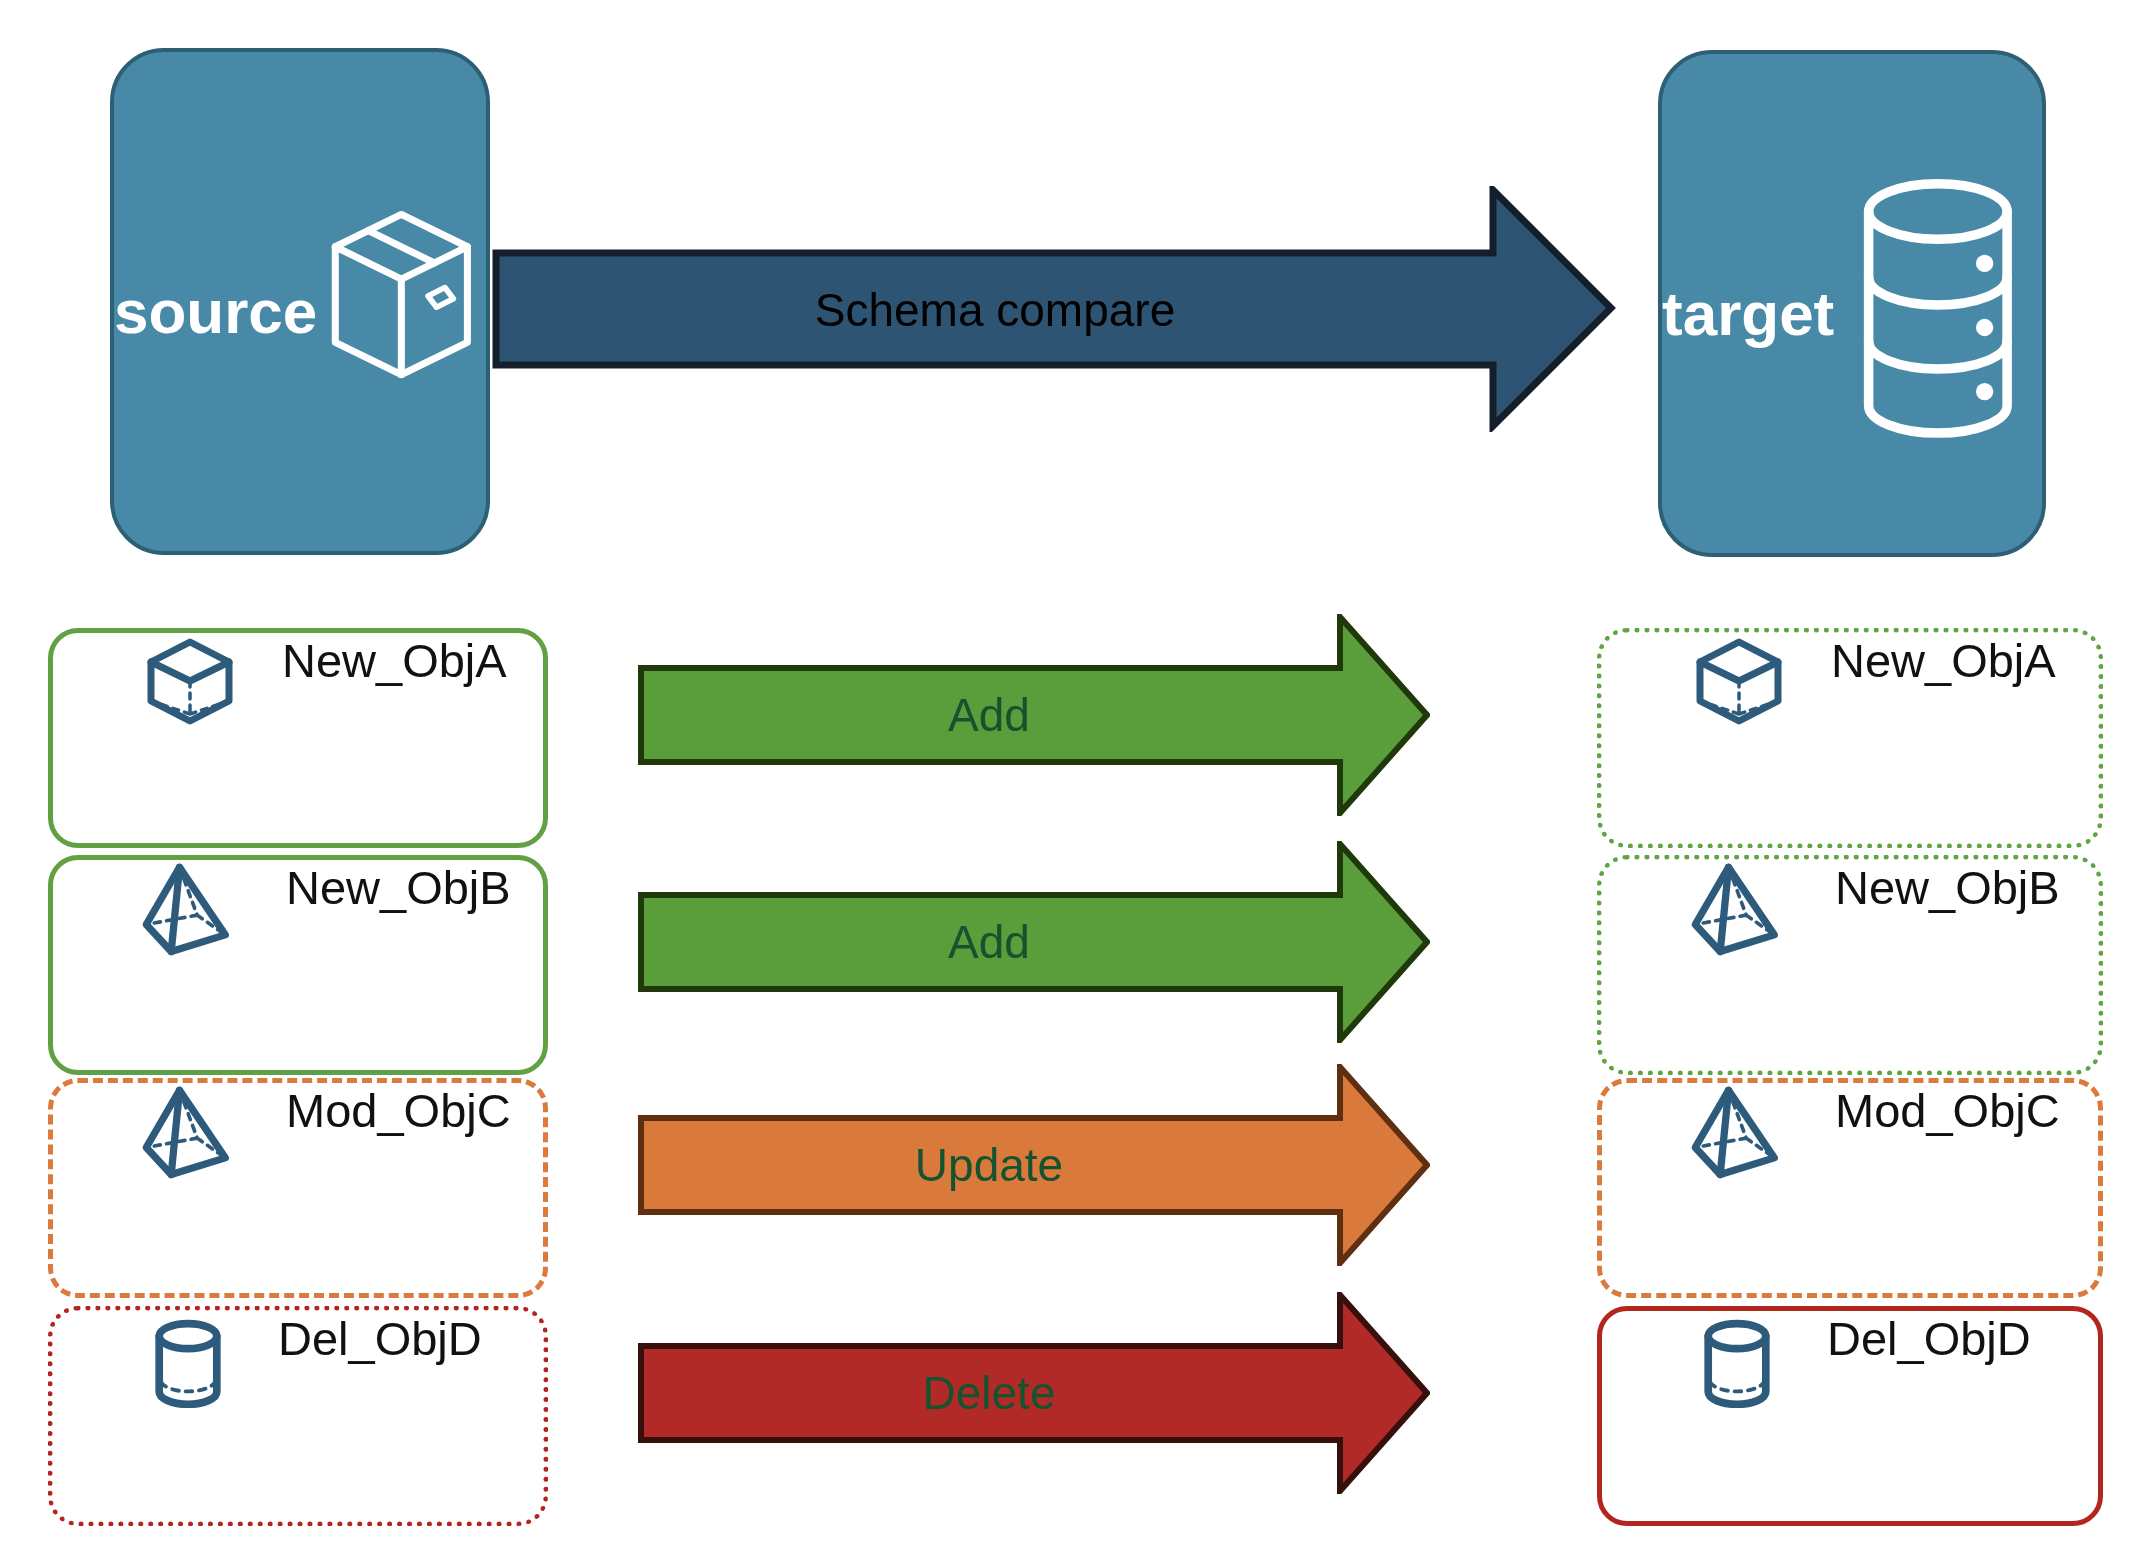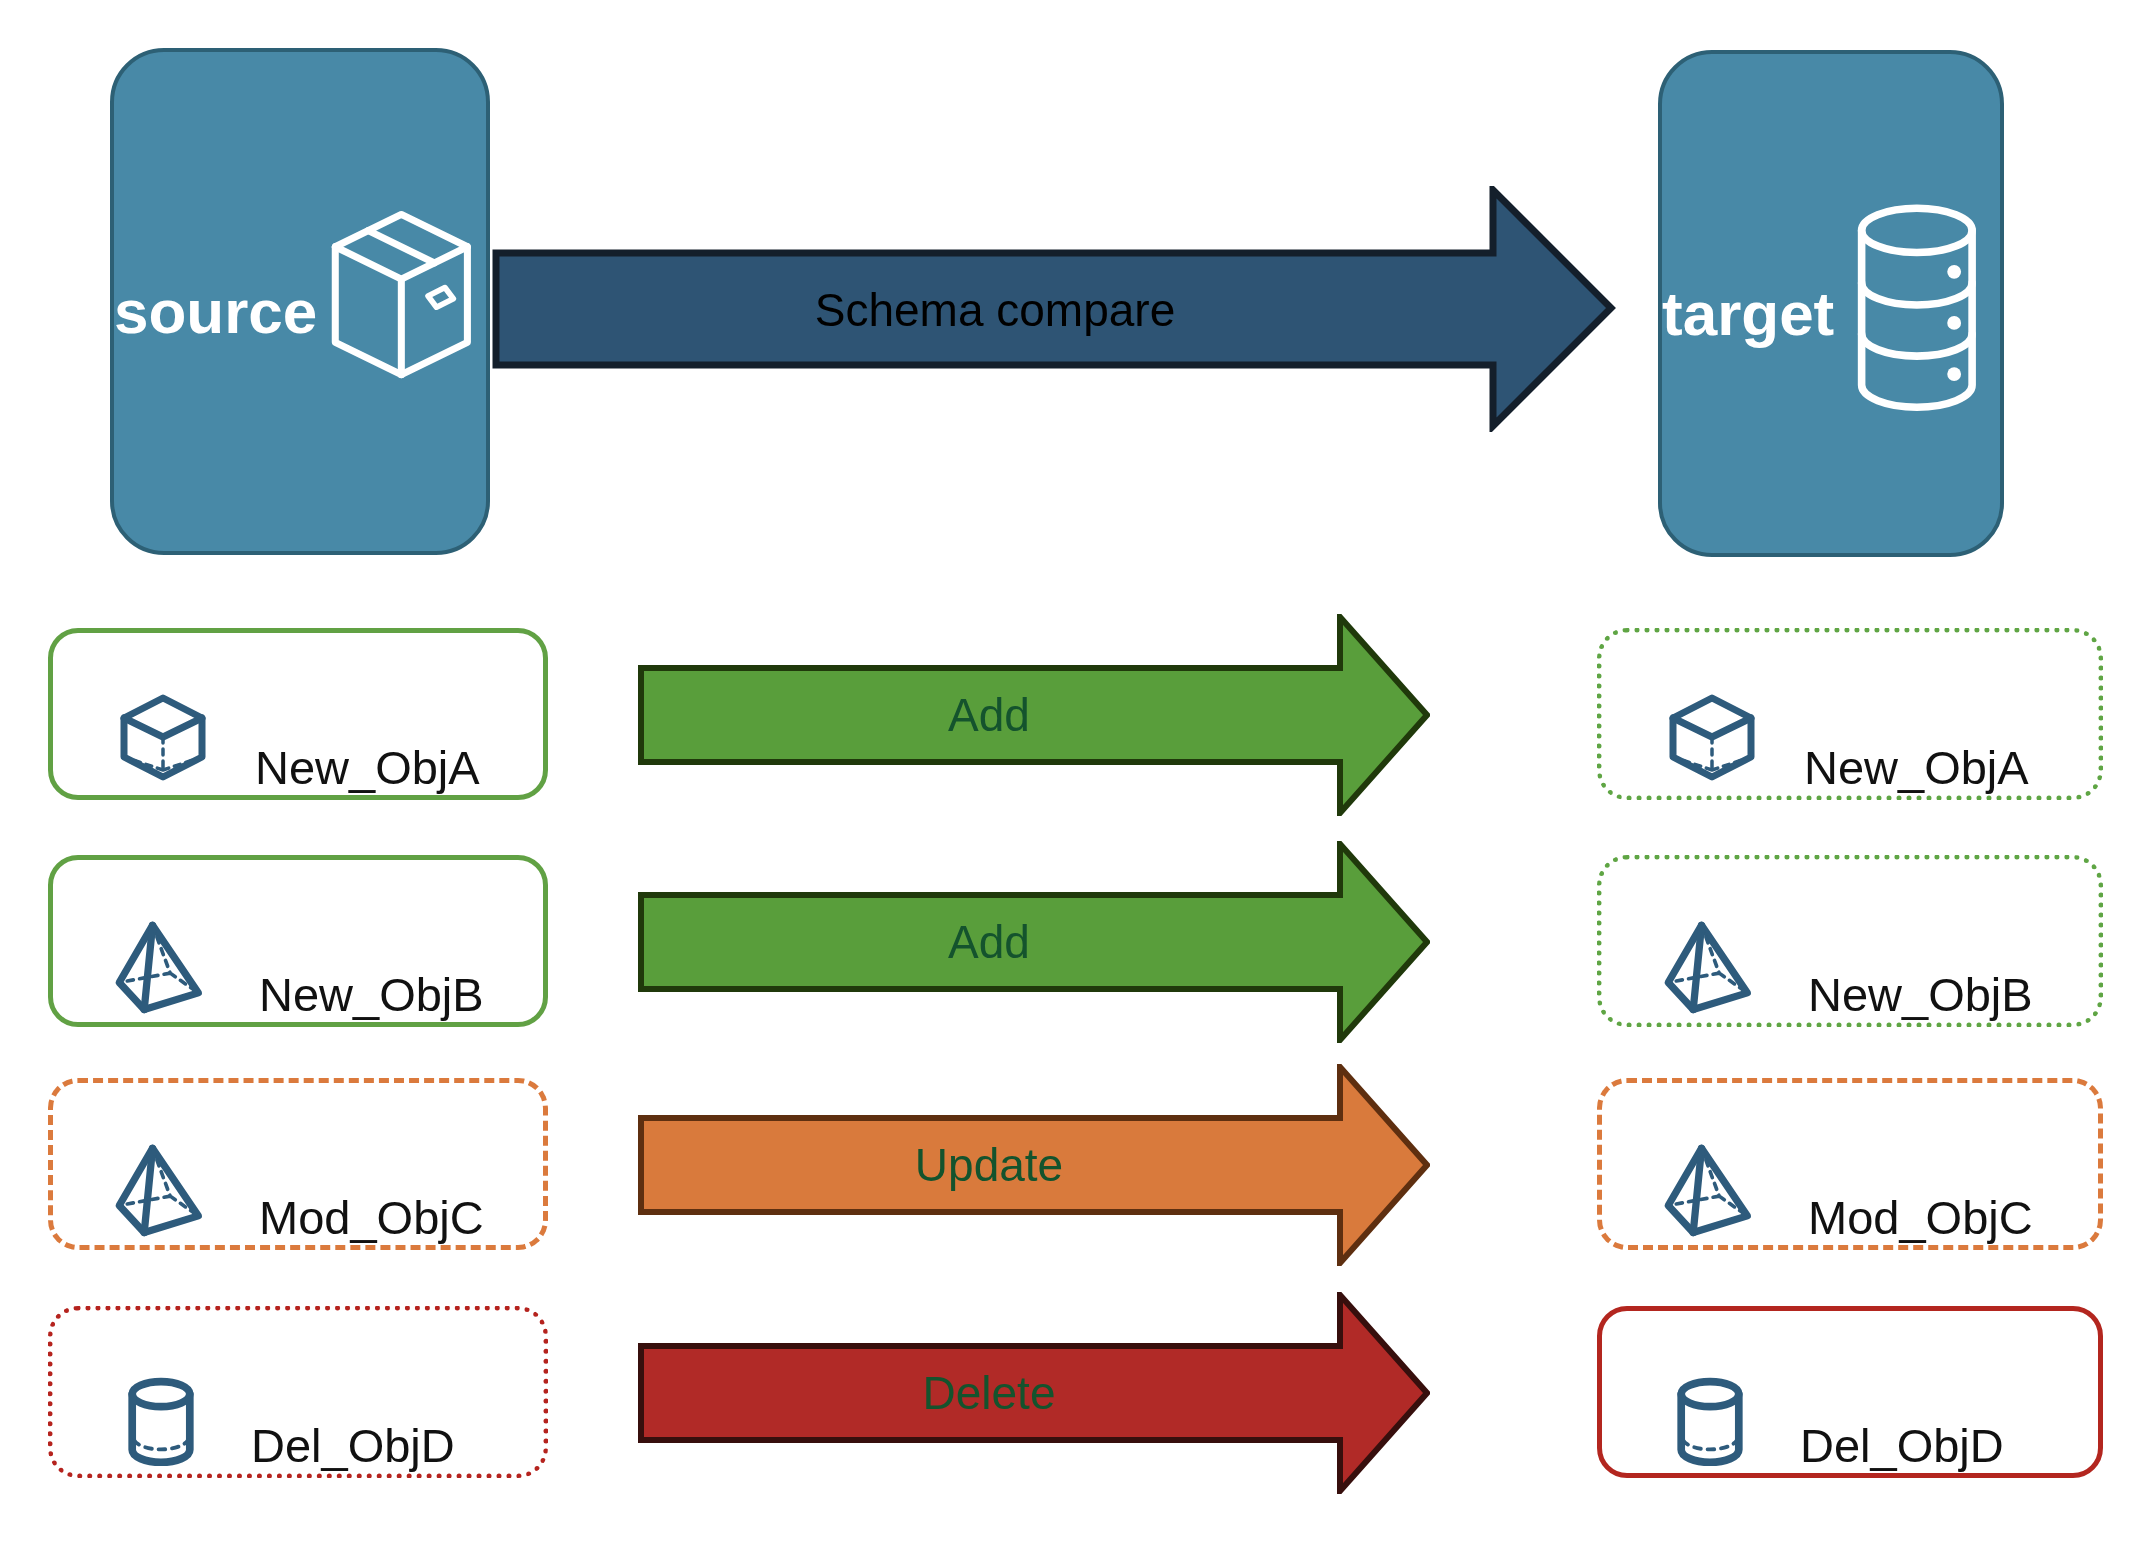--- a/index.html
+++ b/index.html
@@ -3,33 +3,33 @@
 <meta charset="utf-8">
 <style>
   html,body{margin:0;padding:0;background:#fff;}
   .stage{position:relative;width:2150px;height:1550px;background:#ffffff;
          font-family:"Liberation Sans", sans-serif;overflow:hidden;}
 
   
   .card{position:absolute;background:#4889A7;border:4px solid #2D6075;border-radius:54px;
         display:flex;flex-direction:row;align-items:center;box-sizing:border-box;}
   .card-source{left:110px;top:48px;width:380px;height:507px;}
-  .card-target{left:1658px;top:50px;width:346px;height:507px;}
+  .card-target{left:1658px;top:50px;width:388px;height:507px;}
   .card-title{color:#ffffff;font-weight:bold;font-size:62px;margin-top:20px;}
   .big-icon{margin-top:2px;}
 
   
   .cmp-arrow{position:absolute;left:492px;top:186px;width:1124px;height:246px;}
   .cmp-label{position:absolute;left:495px;top:253px;width:1000px;height:114px;
              display:flex;align-items:center;justify-content:center;
              color:#000000;font-size:46px;}
 
   
-  .obj-box{position:absolute;background:#ffffff;border-radius:30px;height:172px;
-           display:flex;align-items:flex-end;box-sizing:border-box;padding-left:60px;gap:42px;}
+  .obj-box{position:absolute;background:#ffffff;border-radius:30px;height:220px;
+           display:flex;align-items:flex-start;box-sizing:border-box;padding-left:87px;gap:42px;}
   .obj-left{left:48px;width:500px;}
   .obj-right{left:1597px;width:506px;}
   .b-green-solid{border:5px solid #61A144;}
   .b-green-dotted{border:5px dotted #5FA544;}
   .b-orange-dashed{border:5px dashed #DB7A3D;}
   .b-red-dotted{border:5px dotted #B5231E;}
   .b-red-solid{border:5px solid #B3261F;}
   .obj-label{font-size:47px;color:#111111;}
   .obj-icon{flex:none;}
 

